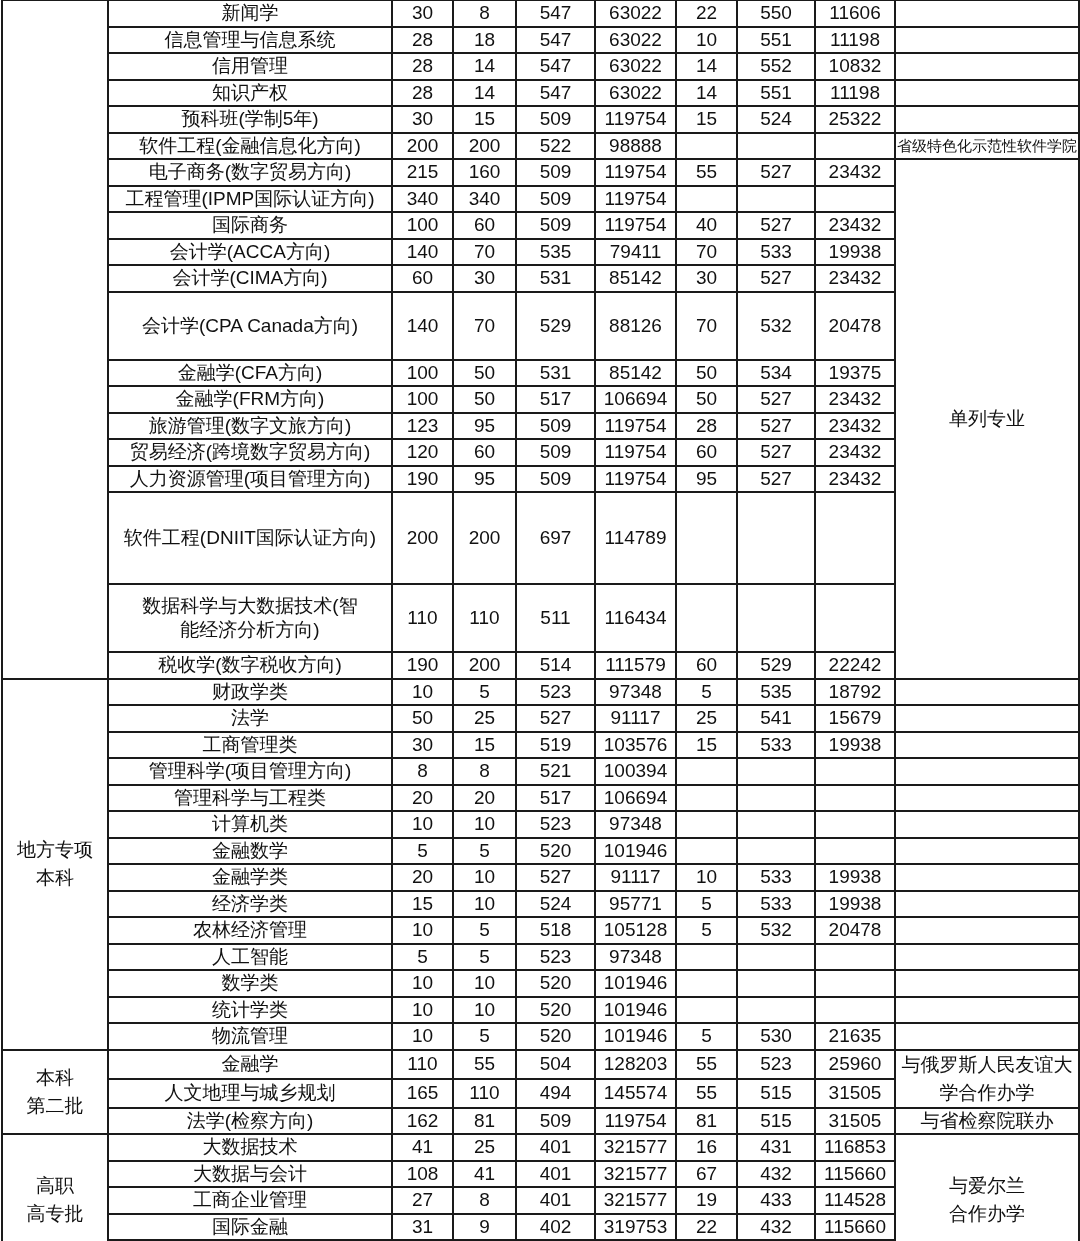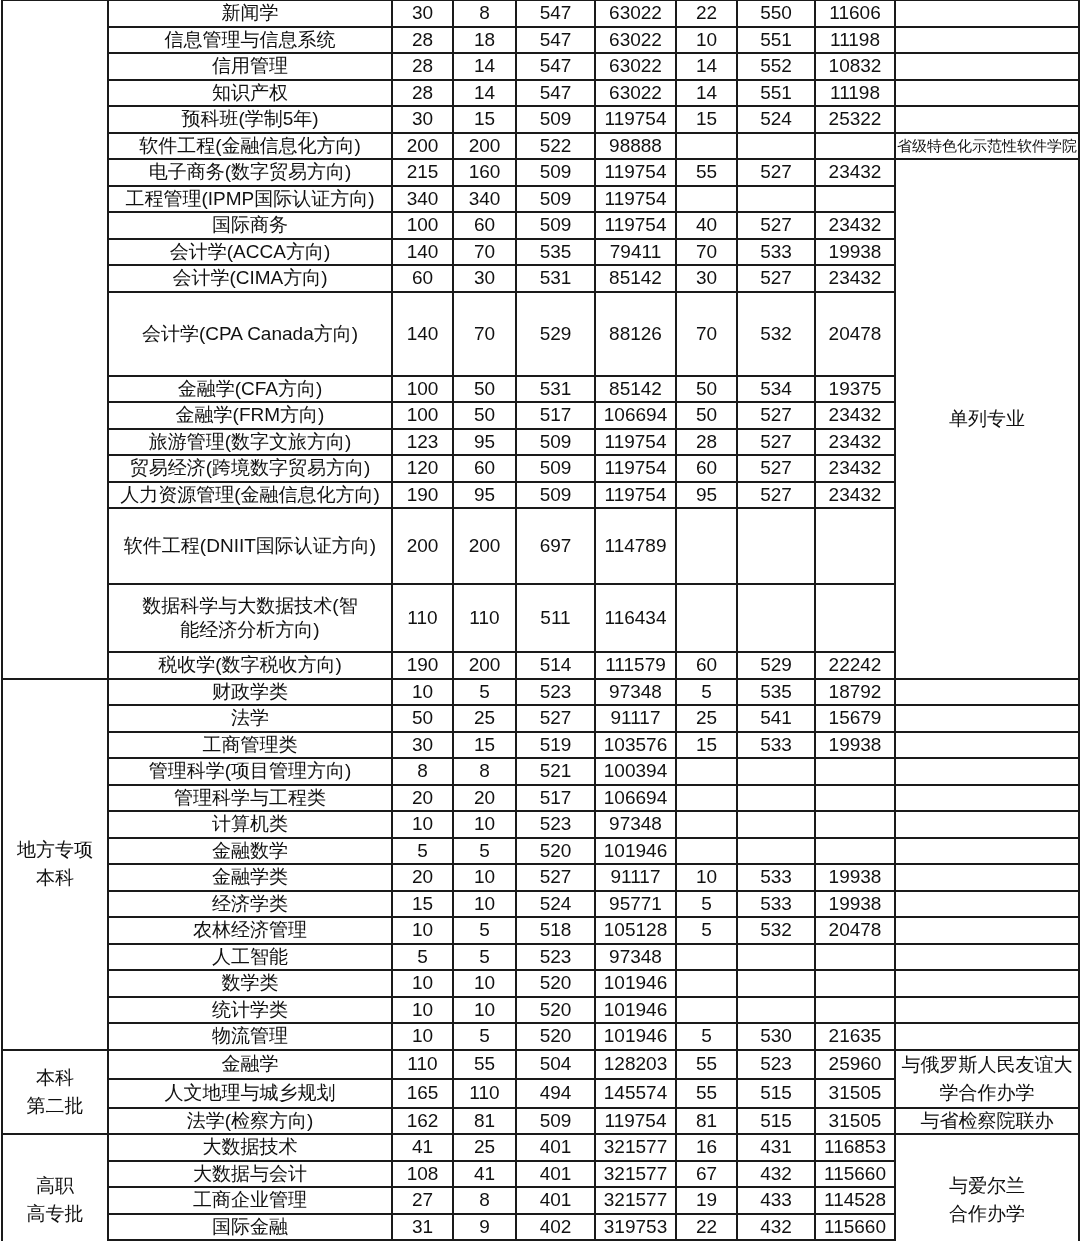--- a/index.html
+++ b/index.html
@@ -158,21 +158,21 @@
         <td>会计学(CIMA方向)</td>
         <td>60</td>
         <td>30</td>
         <td>531</td>
         <td>85142</td>
         <td>30</td>
         <td>527</td>
         <td>23432</td>
       </tr>
       <tr>
-        <td class="wrap tall" style="padding: 8px 8px;">会计学(CPA Canada方向)</td>
+        <td class="wrap tall" style="padding: 0px 8px;">会计学(CPA Canada方向)</td>
         <td class="tall">140</td>
         <td class="tall">70</td>
         <td class="tall">529</td>
         <td class="tall">88126</td>
         <td class="tall">70</td>
         <td class="tall">532</td>
         <td class="tall">20478</td>
       </tr>
       <tr>
         <td>金融学(CFA方向)</td>
@@ -208,31 +208,31 @@
         <td>贸易经济(跨境数字贸易方向)</td>
         <td>120</td>
         <td>60</td>
         <td>509</td>
         <td>119754</td>
         <td>60</td>
         <td>527</td>
         <td>23432</td>
       </tr>
       <tr>
-        <td>人力资源管理(金融信息化方向)</td>
+        <td>人力资源管理(项目管理方向)</td>
         <td>190</td>
         <td>95</td>
         <td>509</td>
         <td>119754</td>
         <td>95</td>
         <td>527</td>
         <td>23432</td>
       </tr>
       <tr>
-        <td class="wrap tall" style="padding: 4px 8px;">软件工程(DNIIT国际认证方向)</td>
+        <td class="wrap tall" style="padding: 12px 8px;">软件工程(DNIIT国际认证方向)</td>
         <td class="tall">200</td>
         <td class="tall">200</td>
         <td class="tall">697</td>
         <td class="tall">114789</td>
         <td class="tall"></td>
         <td class="tall"></td>
         <td class="tall"></td>
       </tr>
       <tr>
         <td class="wrap tall" style="padding: 0px 24px;">数据科学与大数据技术(智能经济分析方向)</td>

